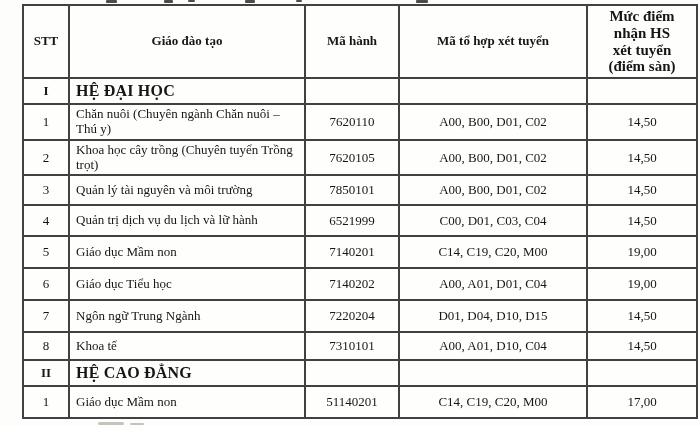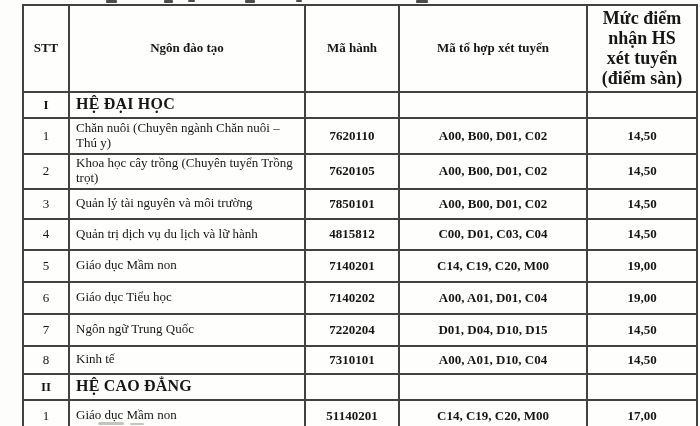--- a/index.html
+++ b/index.html
@@ -24,26 +24,26 @@
   col.c-score{width:110px;}
   th,td{
     border:2px solid #414141;
     padding:1px 3px;
     font-size:13px;
     color:#161616;
     overflow:hidden;
   }
   thead tr{height:64px;}
   th{font-weight:bold;text-align:center;vertical-align:middle;line-height:1.12;}
-  th.score-head{padding:2px 6px;font-size:18px;}
+  th.score-head{padding:2px 6px;font-size:15px;}
   th.score-head div{white-space:nowrap;}
   td{vertical-align:middle;}
   td.stt-cell{text-align:center;}
   td.name-cell{text-align:left;padding-left:6px;line-height:1.15;}
-  td.code-cell,td.combo-cell,td.score-cell{text-align:center;font-weight:bold;}
+  td.code-cell,td.combo-cell,td.score-cell{text-align:center;}
   tr.section-row td{font-weight:bold;}
   tr.section-row td.name-cell{font-size:16px;letter-spacing:.2px;}
   
   tbody tr:nth-child(1){height:26px;}
   tbody tr:nth-child(2){height:36px;}
   tbody tr:nth-child(3){height:35px;}
   tbody tr:nth-child(4){height:30px;}
   tbody tr:nth-child(5){height:31px;}
   tbody tr:nth-child(6){height:32px;}
   tbody tr:nth-child(7){height:32px;}
@@ -79,21 +79,21 @@
     <colgroup>
       <col class="c-stt">
         <col class="c-name">
         <col class="c-code">
         <col class="c-combo">
         <col class="c-score">
     </colgroup>
     <thead>
       <tr>
         <th>STT</th>
-        <th>Ngôn đào tạo</th>
+        <th>Giáo đào tạo</th>
         <th>Mã hành</th>
         <th>Mã tổ hợp xét tuyển</th>
         <th class="score-head">
           <div>Mức điểm</div>
           <div>nhận HS</div>
           <div>xét tuyển</div>
           <div>(điểm sàn)</div>
         </th>
       </tr>
     </thead>
@@ -122,48 +122,48 @@
       <tr>
         <td class="stt-cell">3</td>
         <td class="name-cell">Quản lý tài nguyên và môi trường</td>
         <td class="code-cell">7850101</td>
         <td class="combo-cell">A00, B00, D01, C02</td>
         <td class="score-cell">14,50</td>
       </tr>
       <tr>
         <td class="stt-cell">4</td>
         <td class="name-cell">Quản trị dịch vụ du lịch và lữ hành</td>
-        <td class="code-cell">4815812</td>
+        <td class="code-cell">6521999</td>
         <td class="combo-cell">C00, D01, C03, C04</td>
         <td class="score-cell">14,50</td>
       </tr>
       <tr>
         <td class="stt-cell">5</td>
         <td class="name-cell">Giáo dục Mầm non</td>
         <td class="code-cell">7140201</td>
         <td class="combo-cell">C14, C19, C20, M00</td>
         <td class="score-cell">19,00</td>
       </tr>
       <tr>
         <td class="stt-cell">6</td>
         <td class="name-cell">Giáo dục Tiểu học</td>
         <td class="code-cell">7140202</td>
         <td class="combo-cell">A00, A01, D01, C04</td>
         <td class="score-cell">19,00</td>
       </tr>
       <tr>
         <td class="stt-cell">7</td>
-        <td class="name-cell">Ngôn ngữ Trung Quốc</td>
+        <td class="name-cell">Ngôn ngữ Trung Ngành</td>
         <td class="code-cell">7220204</td>
         <td class="combo-cell">D01, D04, D10, D15</td>
         <td class="score-cell">14,50</td>
       </tr>
       <tr>
         <td class="stt-cell">8</td>
-        <td class="name-cell">Kinh tế</td>
+        <td class="name-cell">Khoa tế</td>
         <td class="code-cell">7310101</td>
         <td class="combo-cell">A00, A01, D10, C04</td>
         <td class="score-cell">14,50</td>
       </tr>
       <tr class="section-row">
         <td class="stt-cell">II</td>
         <td class="name-cell">HỆ CAO ĐẲNG</td>
         <td class="code-cell"></td>
         <td class="combo-cell"></td>
         <td class="score-cell"></td>

